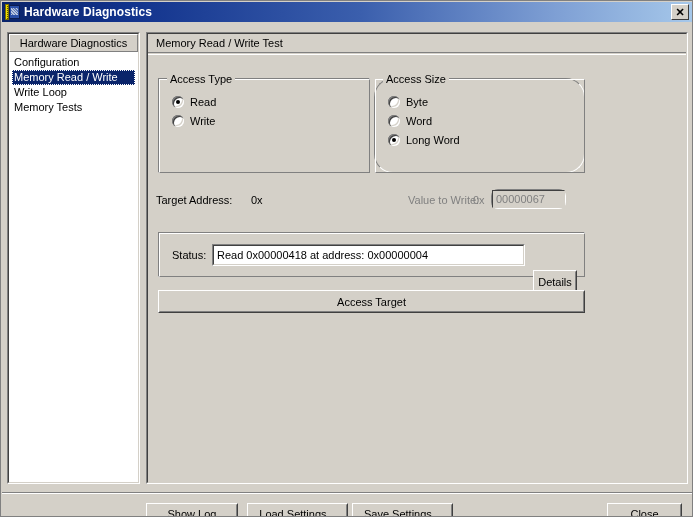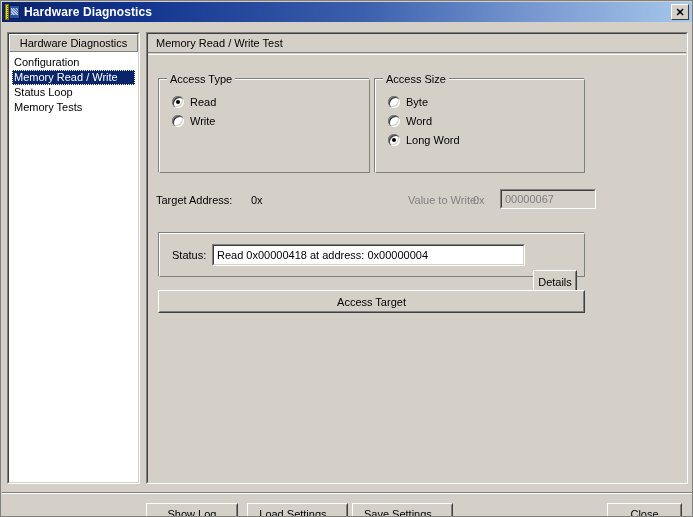--- a/index.html
+++ b/index.html
@@ -366,21 +366,21 @@
   </div>
 
   <div id="client">
 
     <div id="leftpanel">
       <div class="lp-inner">
         <div class="lp-header">Hardware Diagnostics</div>
         <div class="lp-list">
           <div class="lp-item">Configuration</div>
           <div class="lp-item selected">Memory Read / Write</div>
-          <div class="lp-item">Status Loop</div>
+          <div class="lp-item">Write Loop</div>
           <div class="lp-item">Memory Tests</div>
         </div>
       </div>
     </div>
 
     <div id="mainpanel">
       <div class="mp-inner">
         <div class="mp-header">Memory Read / Write Test</div>
         <div class="mp-body">
 
@@ -392,21 +392,21 @@
                 <span class="radio-mark checked"></span>
                 <span class="radio-label">Read</span>
               </div>
               <div class="radio-row" style="left:13px; top:36px;">
                 <span class="radio-mark"></span>
                 <span class="radio-label">Write</span>
               </div>
             </div>
           </div>
 
-          <div class="groupbox" style="left:226px; top:23px; width:211px; height:95px;">
+          <div class="groupbox" style="left:226px; top:23px; width:211px; height:95px;border-radius:19px;">
             <div class="gb-in"></div>
             <div class="gb-legend">Access Size</div>
             <div class="gb-content">
               <div class="radio-row" style="left:13px; top:17px;">
                 <span class="radio-mark"></span>
                 <span class="radio-label">Byte</span>
               </div>
               <div class="radio-row" style="left:13px; top:36px;">
                 <span class="radio-mark"></span>
                 <span class="radio-label">Word</span>
@@ -416,21 +416,21 @@
                 <span class="radio-label">Long Word</span>
               </div>
             </div>
           </div>
 
           <div class="field-label" style="left:8px; top:139px;">Target Address:</div>
           <div class="field-label" style="left:103px; top:139px;">0x</div>
 
           <div class="field-label disabled" style="left:260px; top:139px;">Value to Write:</div>
           <div class="field-label disabled" style="left:325px; top:139px;">0x</div>
-          <div class="textbox disabled" style="left:352px; top:134px; width:96px; height:20px;">
+          <div class="textbox disabled" style="left:343px; top:134px; width:75px; height:20px;border-radius:7px;">
             <div class="tb-in">00000067</div>
           </div>
 
           <div class="groupbox" style="left:10px; top:177px; width:427px; height:45px;">
             <div class="gb-in"></div>
             <div class="gb-content">
               <div class="field-label" style="left:13px; top:16px;">Status:</div>
               <div class="textbox" style="left:53px; top:11px; width:313px; height:22px;">
                 <div class="tb-in">Read  0x00000418 at address: 0x00000004</div>
               </div>

